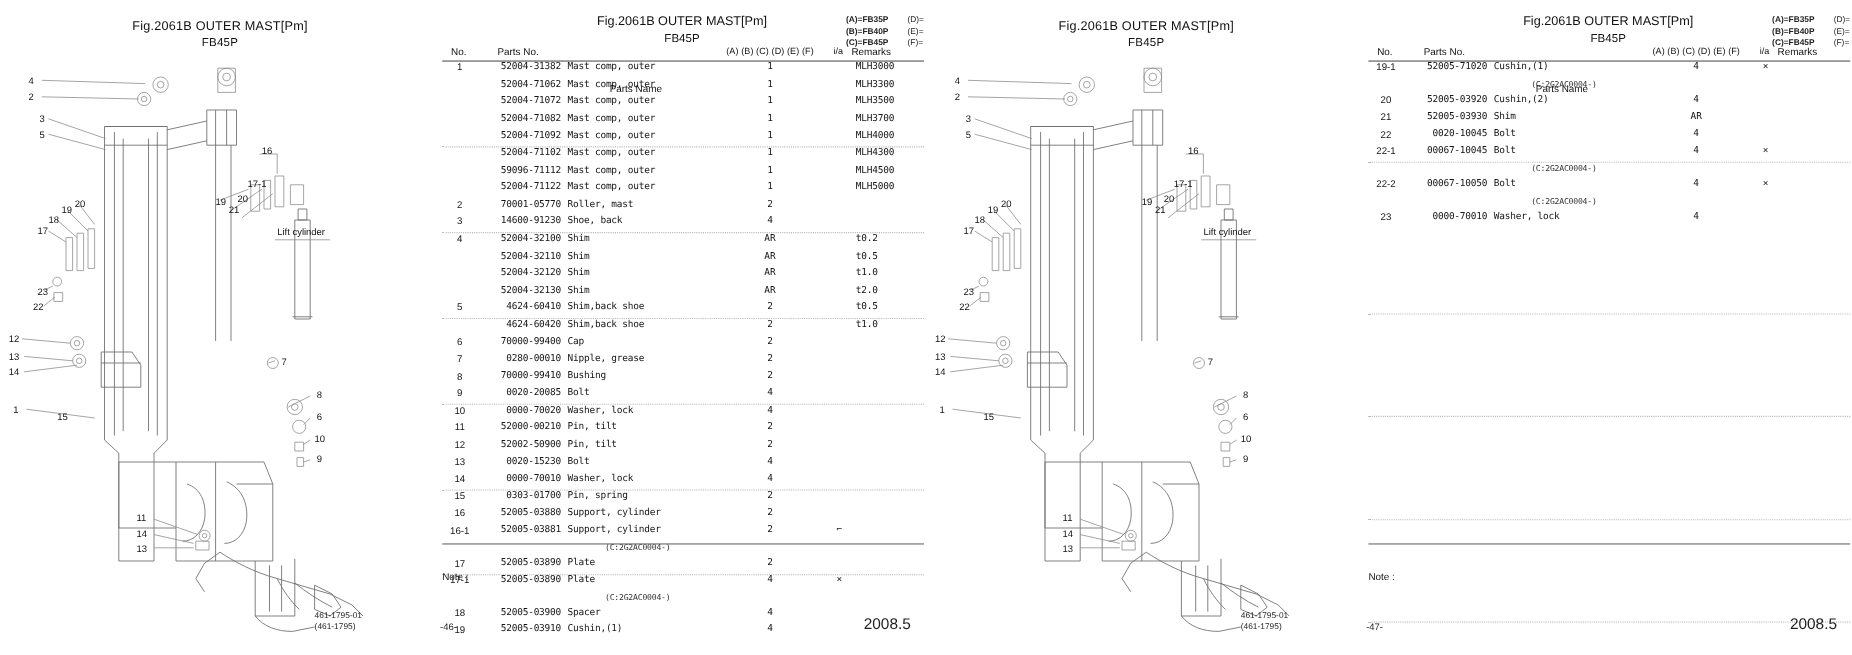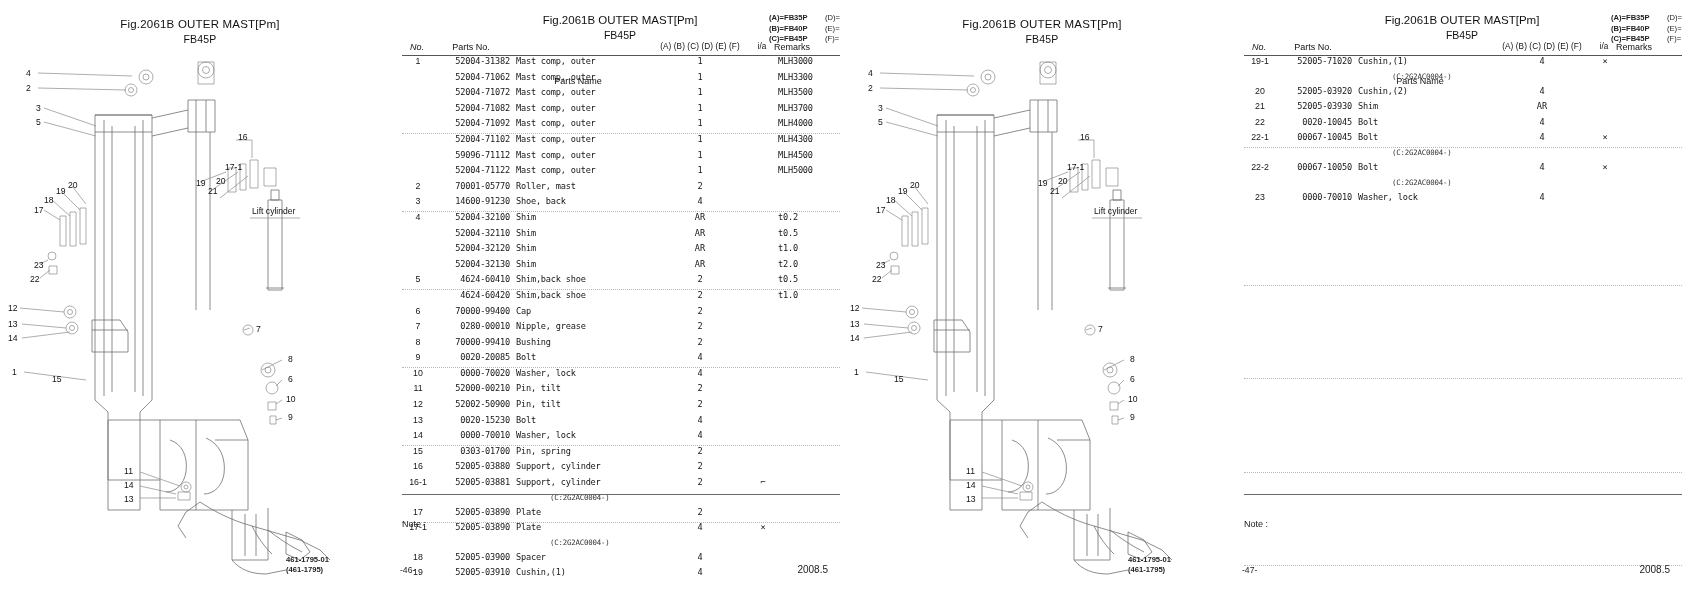--- a/index.html
+++ b/index.html
@@ -20,21 +20,21 @@
   
   .table-wrap{position:absolute;left:400px;top:0;width:442px;height:595px;}
   .tbl-head{position:relative;height:56px;}
   .tbl-title{position:absolute;left:120px;top:14px;width:200px;text-align:center;font-size:11.5px;color:#111;}
   .tbl-title .sub{display:block;margin-top:3px;font-size:10.5px;}
   .legend{position:absolute;right:2px;top:13px;font-size:7.6px;line-height:10.6px;color:#222;}
   .legend div{white-space:nowrap;}
   .legend .lg-a{display:inline-block;width:56px;font-weight:bold;}
   .colhead{position:absolute;left:0;top:42px;width:440px;height:14px;font-size:9px;color:#111;}
   .colhead .ch{position:absolute;top:0;}
-  .ch-no{left:4px;width:26px;text-align:center;font-style:italic;}
+  .ch-no{left:4px;width:26px;text-align:center;}
   .ch-pn{left:34px;width:74px;text-align:center;}
   .ch-nm{left:112px;width:132px;text-align:center;margin-top:34px;}
   .ch-qty{left:250px;width:100px;text-align:center;font-size:8.2px;letter-spacing:.1px;}
   .ch-ia{left:352px;width:20px;text-align:center;font-size:8.2px;}
   .ch-rm{left:374px;width:66px;text-align:left;}
   .hrule{position:absolute;left:2px;width:438px;height:1px;background:#555;}
 
   .rows{position:absolute;left:0;top:56px;width:440px;}
   .row{position:relative;height:15.6px;}
   .row.notehalf{height:14px;}
@@ -47,23 +47,23 @@
   .c-ia{left:352px;width:22px;text-align:center;}
   .c-rm{left:378px;width:62px;text-align:left;letter-spacing:-.2px;}
   .c-sub{left:150px;width:180px;text-align:left;font-size:7.4px;color:#333;letter-spacing:-.2px;}
   .dotrule{position:absolute;left:2px;width:438px;height:0;border-top:1px dotted #b9b9b9;}
 
   .note-bar{position:absolute;left:2px;bottom:66px;width:438px;}
   .note-line{height:1px;background:#6a6a6a;}
   .note-lbl{margin-top:24px;font-size:9px;color:#222;}
 
   .footer{position:absolute;bottom:16px;left:0;width:842px;height:24px;font-size:8px;color:#222;}
-  .f-code{position:absolute;left:286px;bottom:4px;text-align:left;line-height:10px;font-size:7.6px;font-weight:bold;}
+  .f-code{position:absolute;left:286px;bottom:4px;text-align:left;line-height:10px;font-size:7.6px;}
   .f-page{position:absolute;left:400px;bottom:4px;width:40px;font-size:8.6px;}
-  .f-date{position:absolute;right:14px;bottom:4px;font-size:10px;}
+  .f-date{position:absolute;right:14px;bottom:4px;font-size:14px;}
 
   svg{display:block;}
   .ln{stroke:#6f6f6f;stroke-width:.8;fill:none;}
   .ln2{stroke:#8a8a8a;stroke-width:.7;fill:none;}
   .lbl{font-family:"Liberation Sans",sans-serif;font-size:8.6px;fill:#111;}
   .lbl2{font-family:"Liberation Sans",sans-serif;font-size:8.6px;fill:#111;}
 </style>
 </head>
 <body>
 

